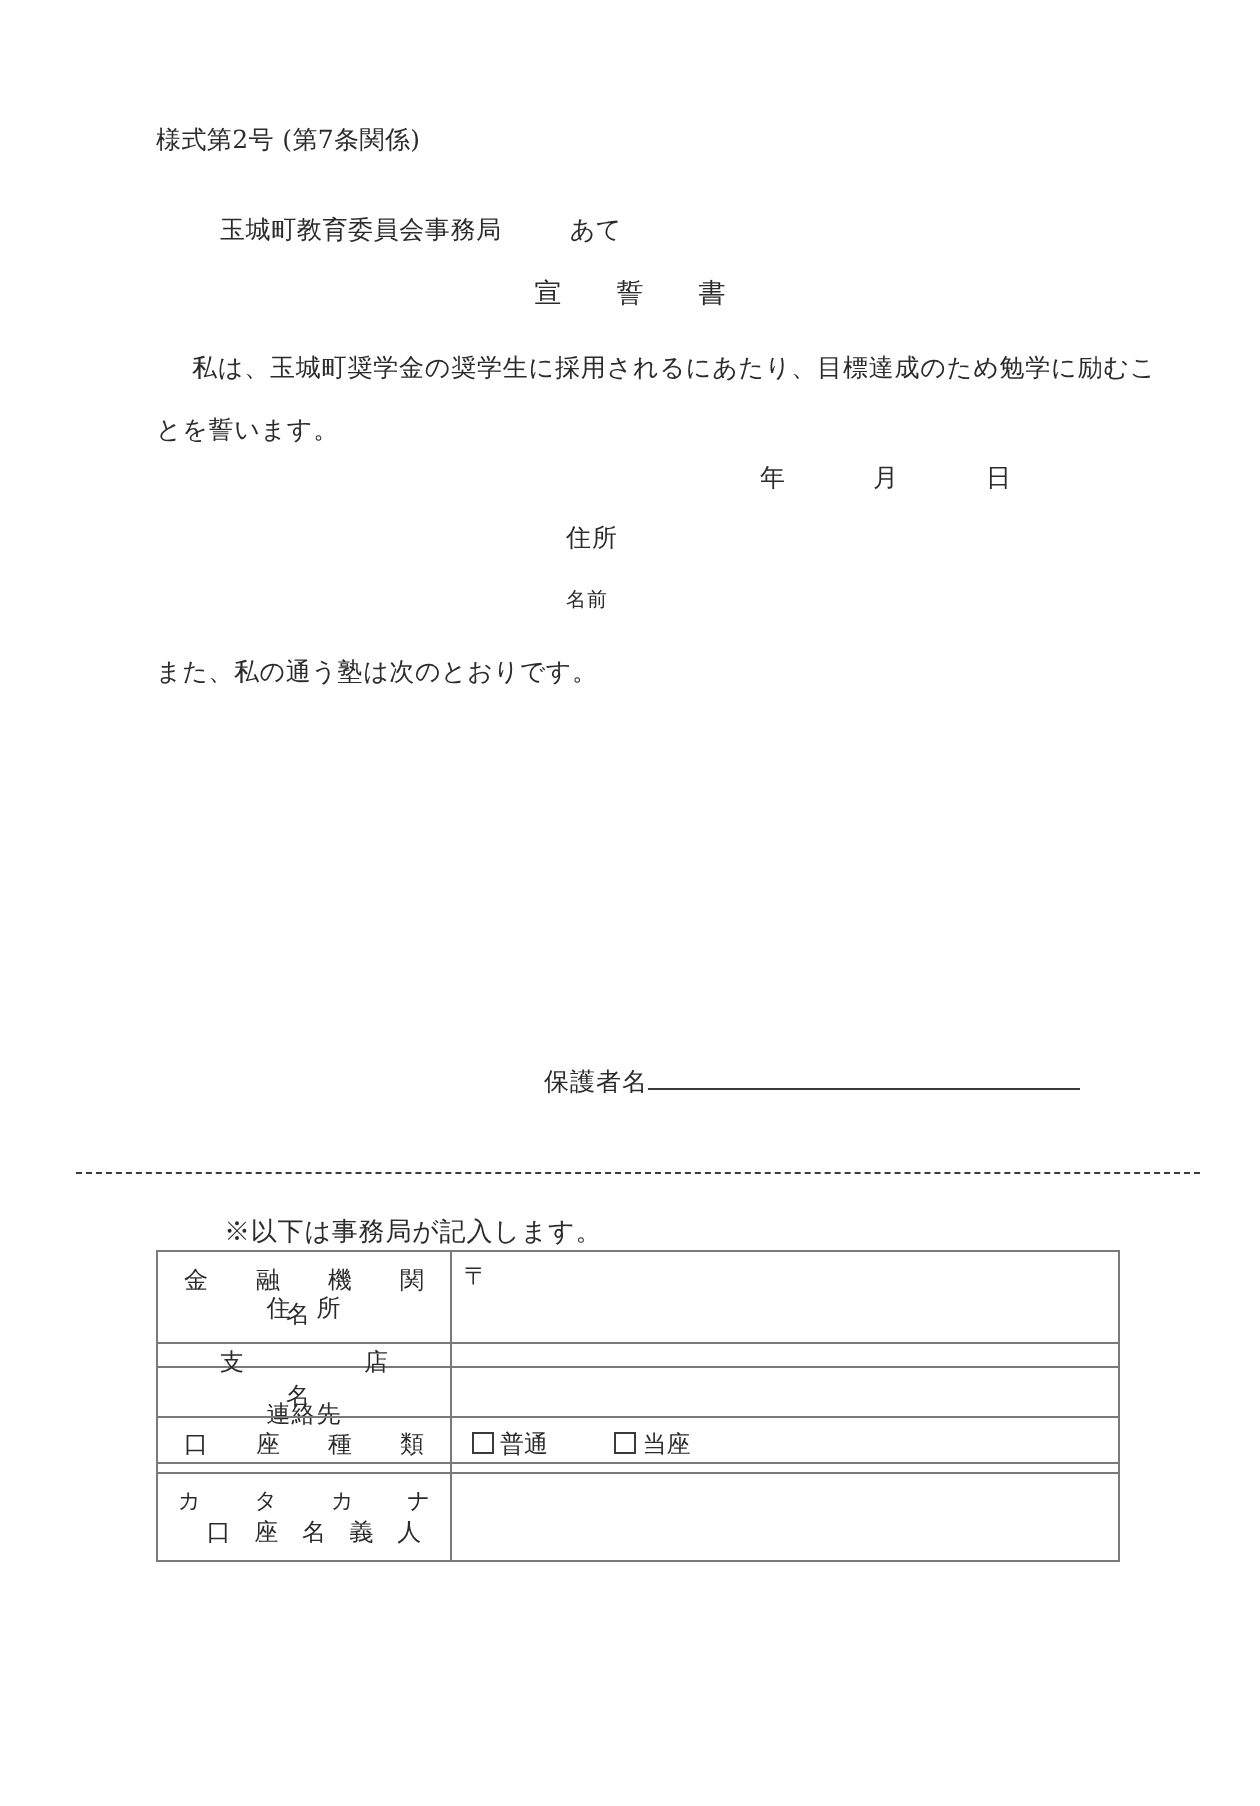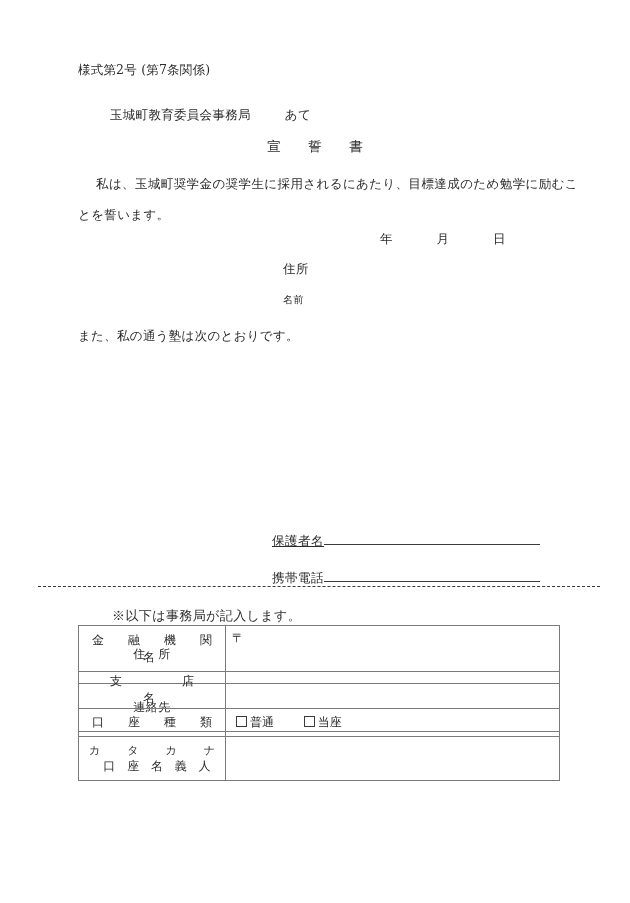--- a/index.html
+++ b/index.html
@@ -135,21 +135,21 @@
     position: absolute;
     font-size: 12.5px;
     letter-spacing: 0.5px;
     white-space: nowrap;
   }
   .sig-line .rule {
     display: inline-block;
     border-bottom: 1px solid #3a3a3a;
     vertical-align: baseline;
   }
-  .sig-guardian { left: 272px; top: 533px; text-decoration: underline; }
+  .sig-guardian { left: 272px; top: 533px; }
   .sig-guardian .rule { width: 216px; }
   .sig-mobile   { left: 272px; top: 570px; }
   .sig-mobile .rule { width: 216px; }
 
   
   .cut-line {
     position: absolute;
     left: 38px;
     top: 586px;
     width: 562px;
@@ -198,21 +198,21 @@
   .table-bank td.lbl .kana-bot {
     display: block;
     letter-spacing: 4px;
     text-indent: 4px;
     font-size: 12px;
     padding-left: 10px;
     text-align: center;
   }
   .row-bank-1 { height: 46px; }
   .row-bank-2 { height: 36px; }
-  .row-bank-3 { height: 28px; }
+  .row-bank-3 { height: 28px; font-family: Liberation Mono, monospace; }
   .row-bank-4 { height: 40px; }
   .row-bank-5 { height: 44px; }
 
   td.acct-type {
     padding-left: 10px;
     font-size: 12px;
   }
   .chk {
     display: inline-block;
     margin-right: 26px;
@@ -276,23 +276,20 @@
         <td class="lbl">連絡先</td>
         <td class="val"></td>
       </tr>
     </tbody>
   </table>
 
   <div class="sig-line sig-guardian">
     <span>保護者名</span><span class="rule"></span>
   </div>
 
-  <div class="sig-line sig-mobile">
-    <span>携帯電話</span><span class="rule"></span>
-  </div>
 
   <div class="cut-line"></div>
 
   <div class="abs office-note nowrap">※以下は事務局が記入します。</div>
 
   <table class="table-bank">
     <tbody>
       <tr class="row-bank-1">
         <td class="lbl">
           <span class="spread">金　融　機　関　名</span>

